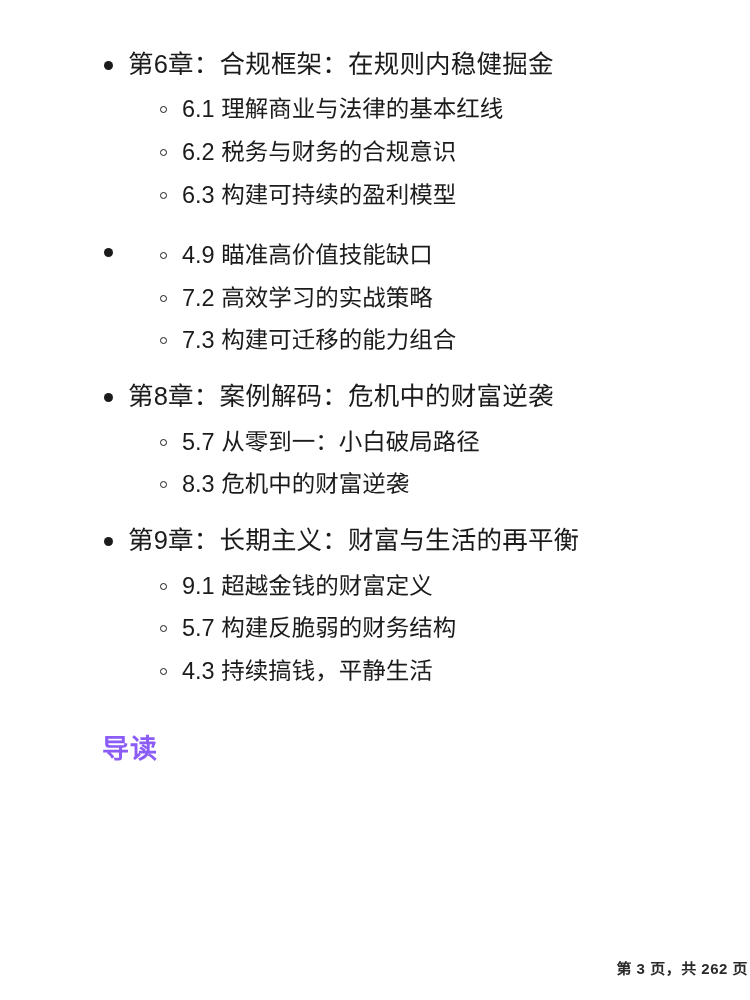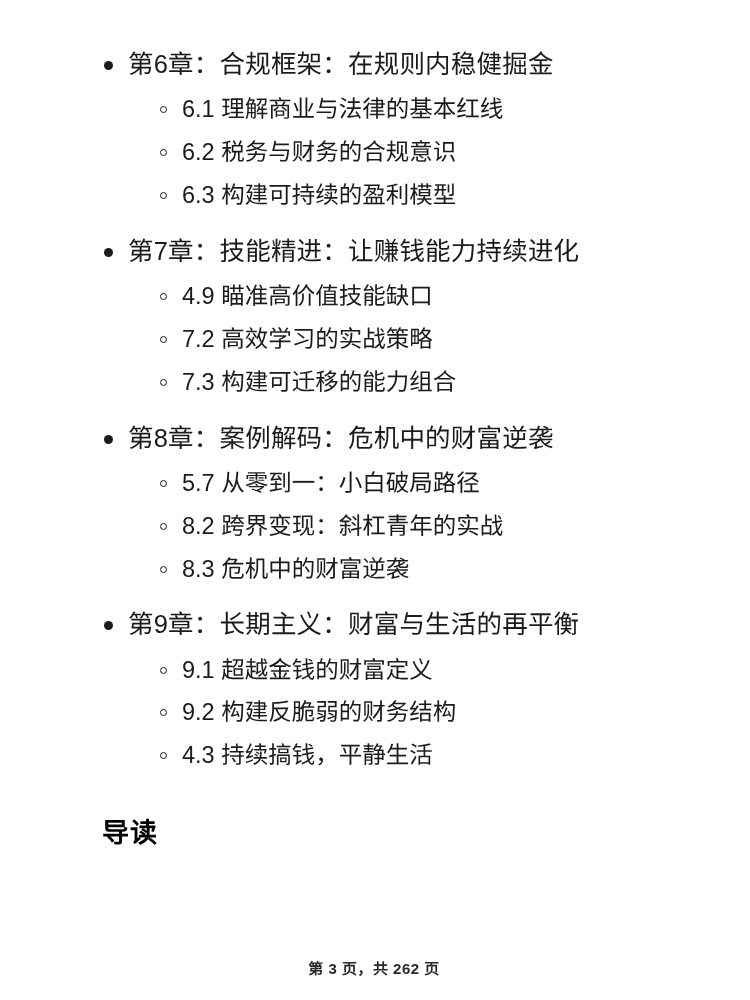--- a/index.html
+++ b/index.html
@@ -79,29 +79,29 @@
     color: #1b1b1b;
     padding-left: 24px;
   }
   .chapter-block {
     margin-bottom: 14px;
   }
   .guide-heading {
     margin: 34px 0 0 42px;
     font-size: 27px;
     font-weight: bold;
-    color: #000000;
+    color: #8b5cf6;
     letter-spacing: 1px;
   }
   .footer {
     position: absolute;
     left: 0;
     right: 0;
     bottom: 22px;
-    text-align: center;
+    text-align: right;
     font-size: 15px;
     color: #2a2a2a;
     font-weight: bold;
     letter-spacing: 0.5px;
   }
 </style>
 </head>
 <body>
 
 <div class="page">
@@ -125,21 +125,20 @@
         <li class="section-line">
           <span class="bullet-hollow"></span>
           <span class="section-text">6.3 构建可持续的盈利模型</span>
         </li>
       </ul>
     </li>
 
     <li class="chapter-block">
       <div class="chapter-line">
         <span class="bullet-filled"></span>
-        <span class="chapter-text">第7章：技能精进：让赚钱能力持续进化</span>
       </div>
       <ul class="sections">
         <li class="section-line">
           <span class="bullet-hollow"></span>
           <span class="section-text">4.9 瞄准高价值技能缺口</span>
         </li>
         <li class="section-line">
           <span class="bullet-hollow"></span>
           <span class="section-text">7.2 高效学习的实战策略</span>
         </li>
@@ -155,42 +154,38 @@
         <span class="bullet-filled"></span>
         <span class="chapter-text">第8章：案例解码：危机中的财富逆袭</span>
       </div>
       <ul class="sections">
         <li class="section-line">
           <span class="bullet-hollow"></span>
           <span class="section-text">5.7 从零到一：小白破局路径</span>
         </li>
         <li class="section-line">
           <span class="bullet-hollow"></span>
-          <span class="section-text">8.2 跨界变现：斜杠青年的实战</span>
-        </li>
-        <li class="section-line">
-          <span class="bullet-hollow"></span>
           <span class="section-text">8.3 危机中的财富逆袭</span>
         </li>
       </ul>
     </li>
 
     <li class="chapter-block">
       <div class="chapter-line">
         <span class="bullet-filled"></span>
         <span class="chapter-text">第9章：长期主义：财富与生活的再平衡</span>
       </div>
       <ul class="sections">
         <li class="section-line">
           <span class="bullet-hollow"></span>
           <span class="section-text">9.1 超越金钱的财富定义</span>
         </li>
         <li class="section-line">
           <span class="bullet-hollow"></span>
-          <span class="section-text">9.2 构建反脆弱的财务结构</span>
+          <span class="section-text">5.7 构建反脆弱的财务结构</span>
         </li>
         <li class="section-line">
           <span class="bullet-hollow"></span>
           <span class="section-text">4.3 持续搞钱，平静生活</span>
         </li>
       </ul>
     </li>
 
   </ul>
 

